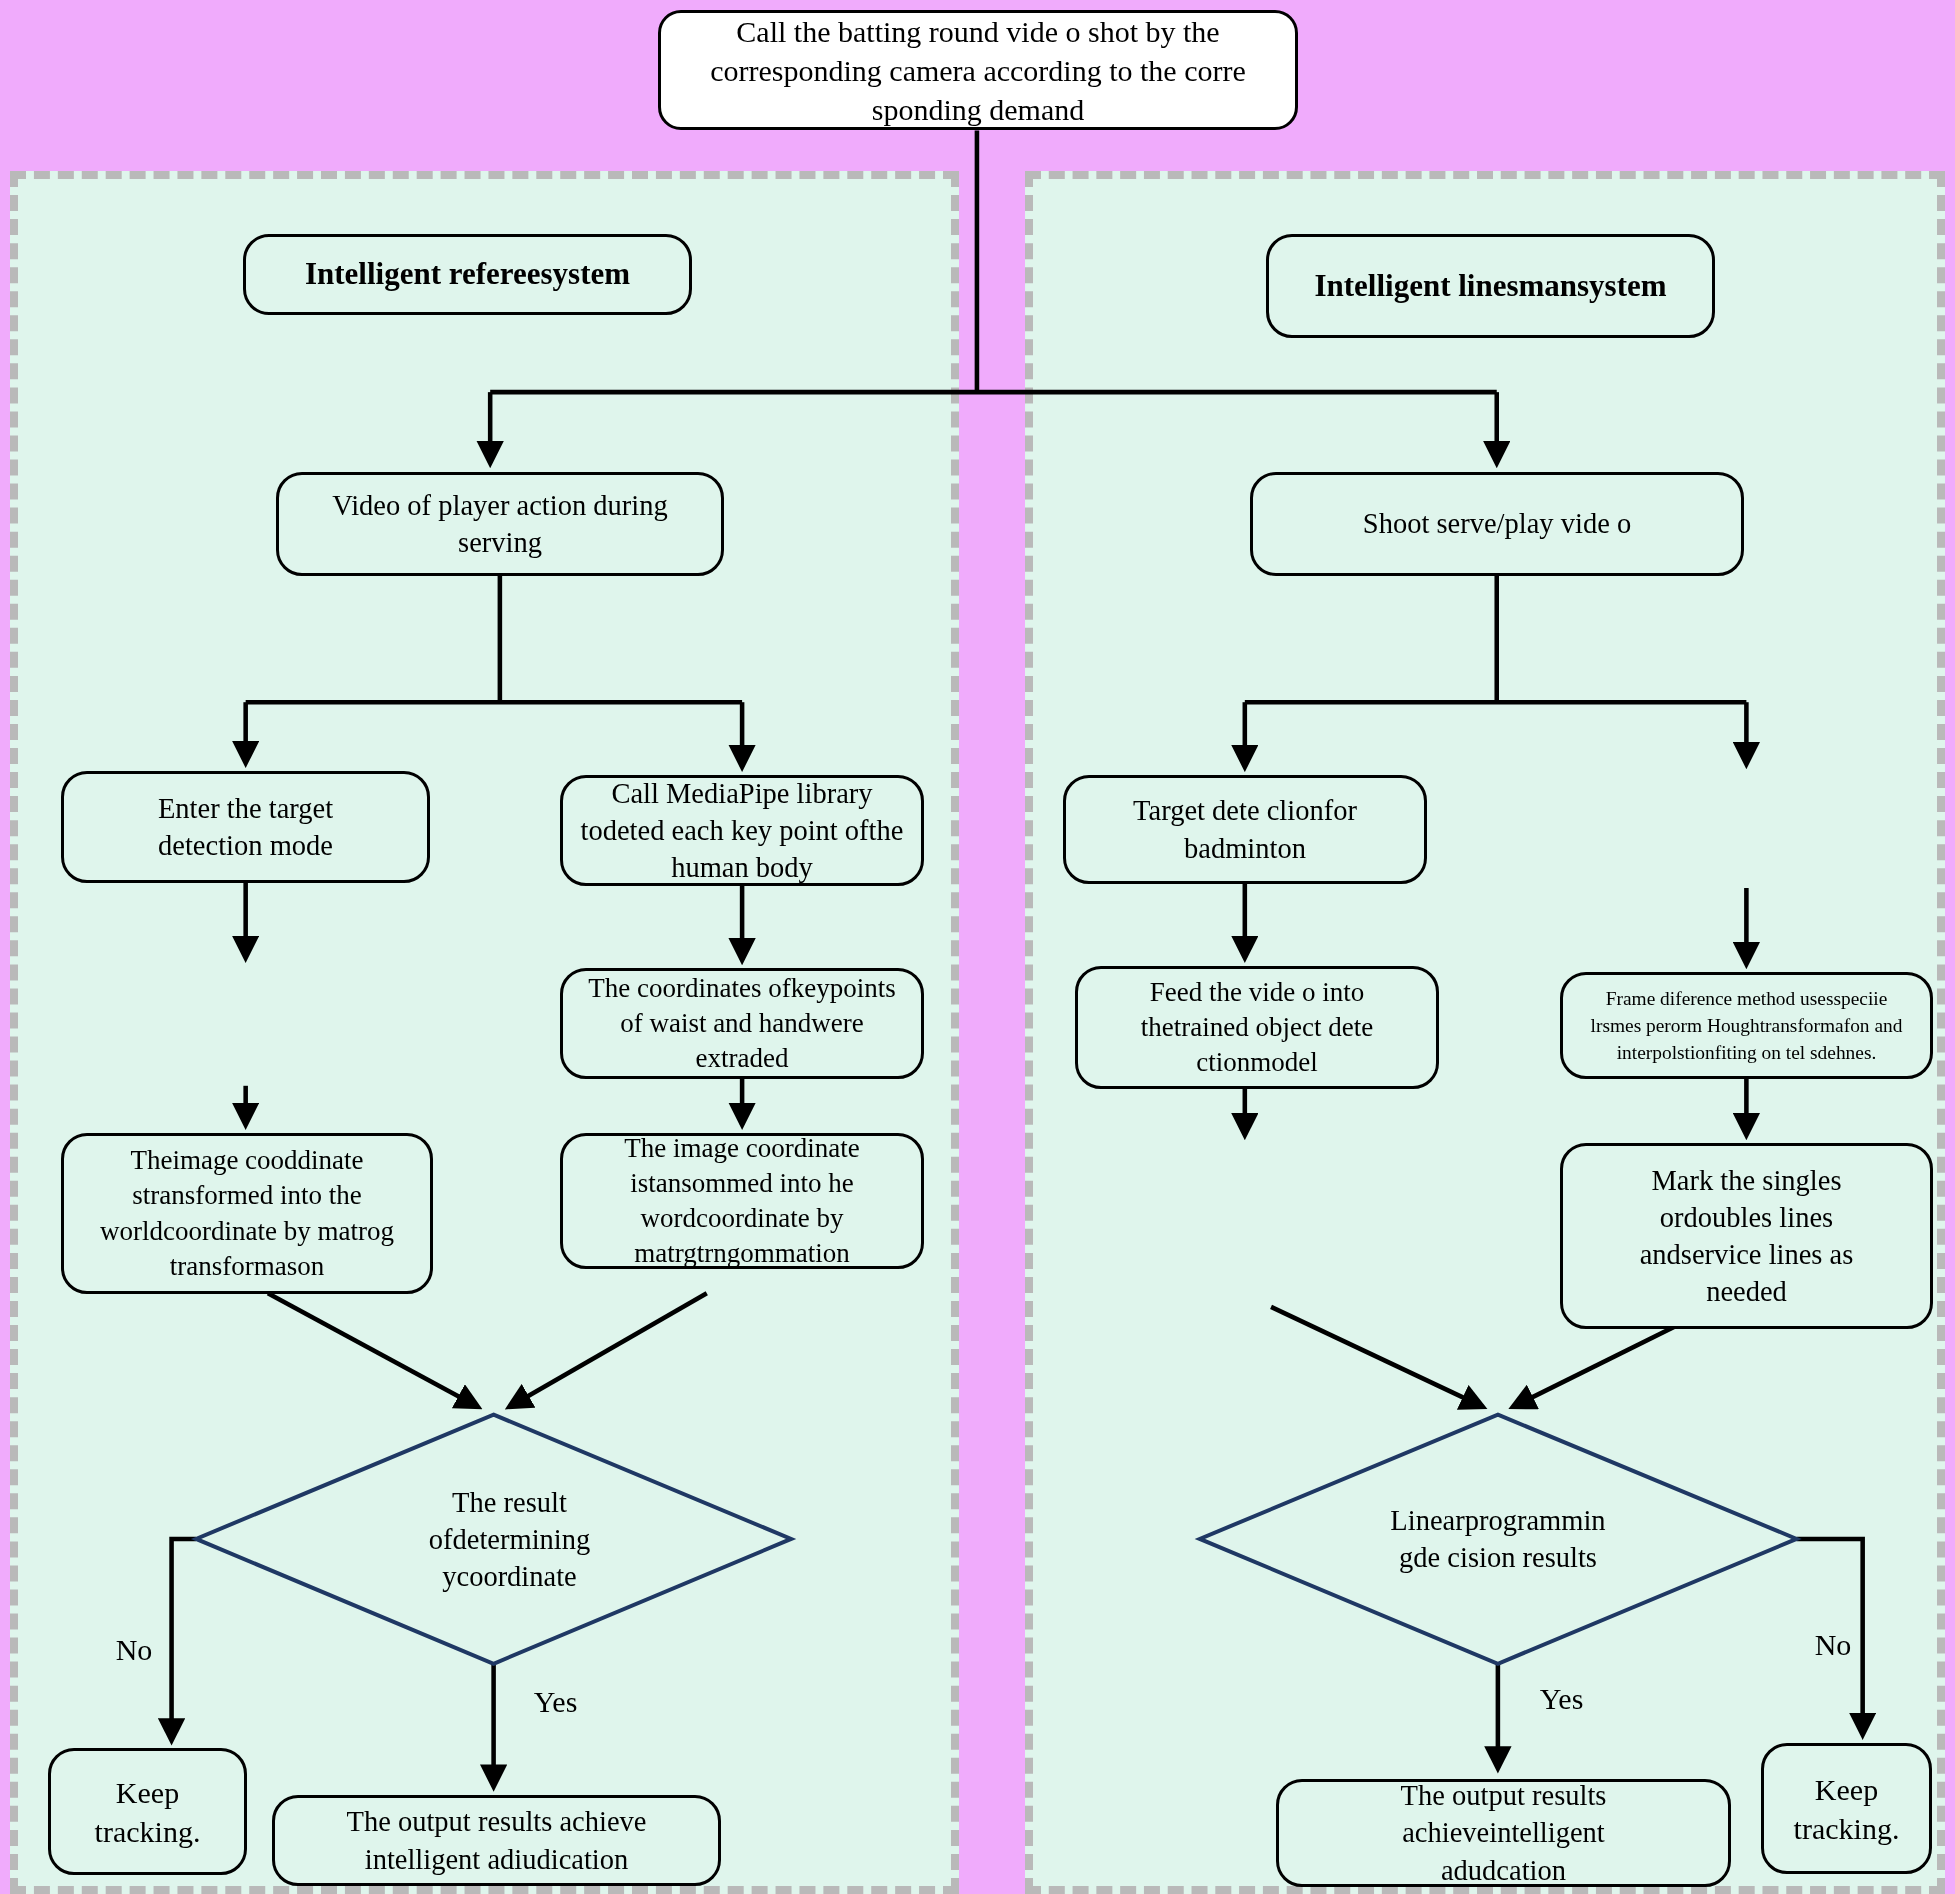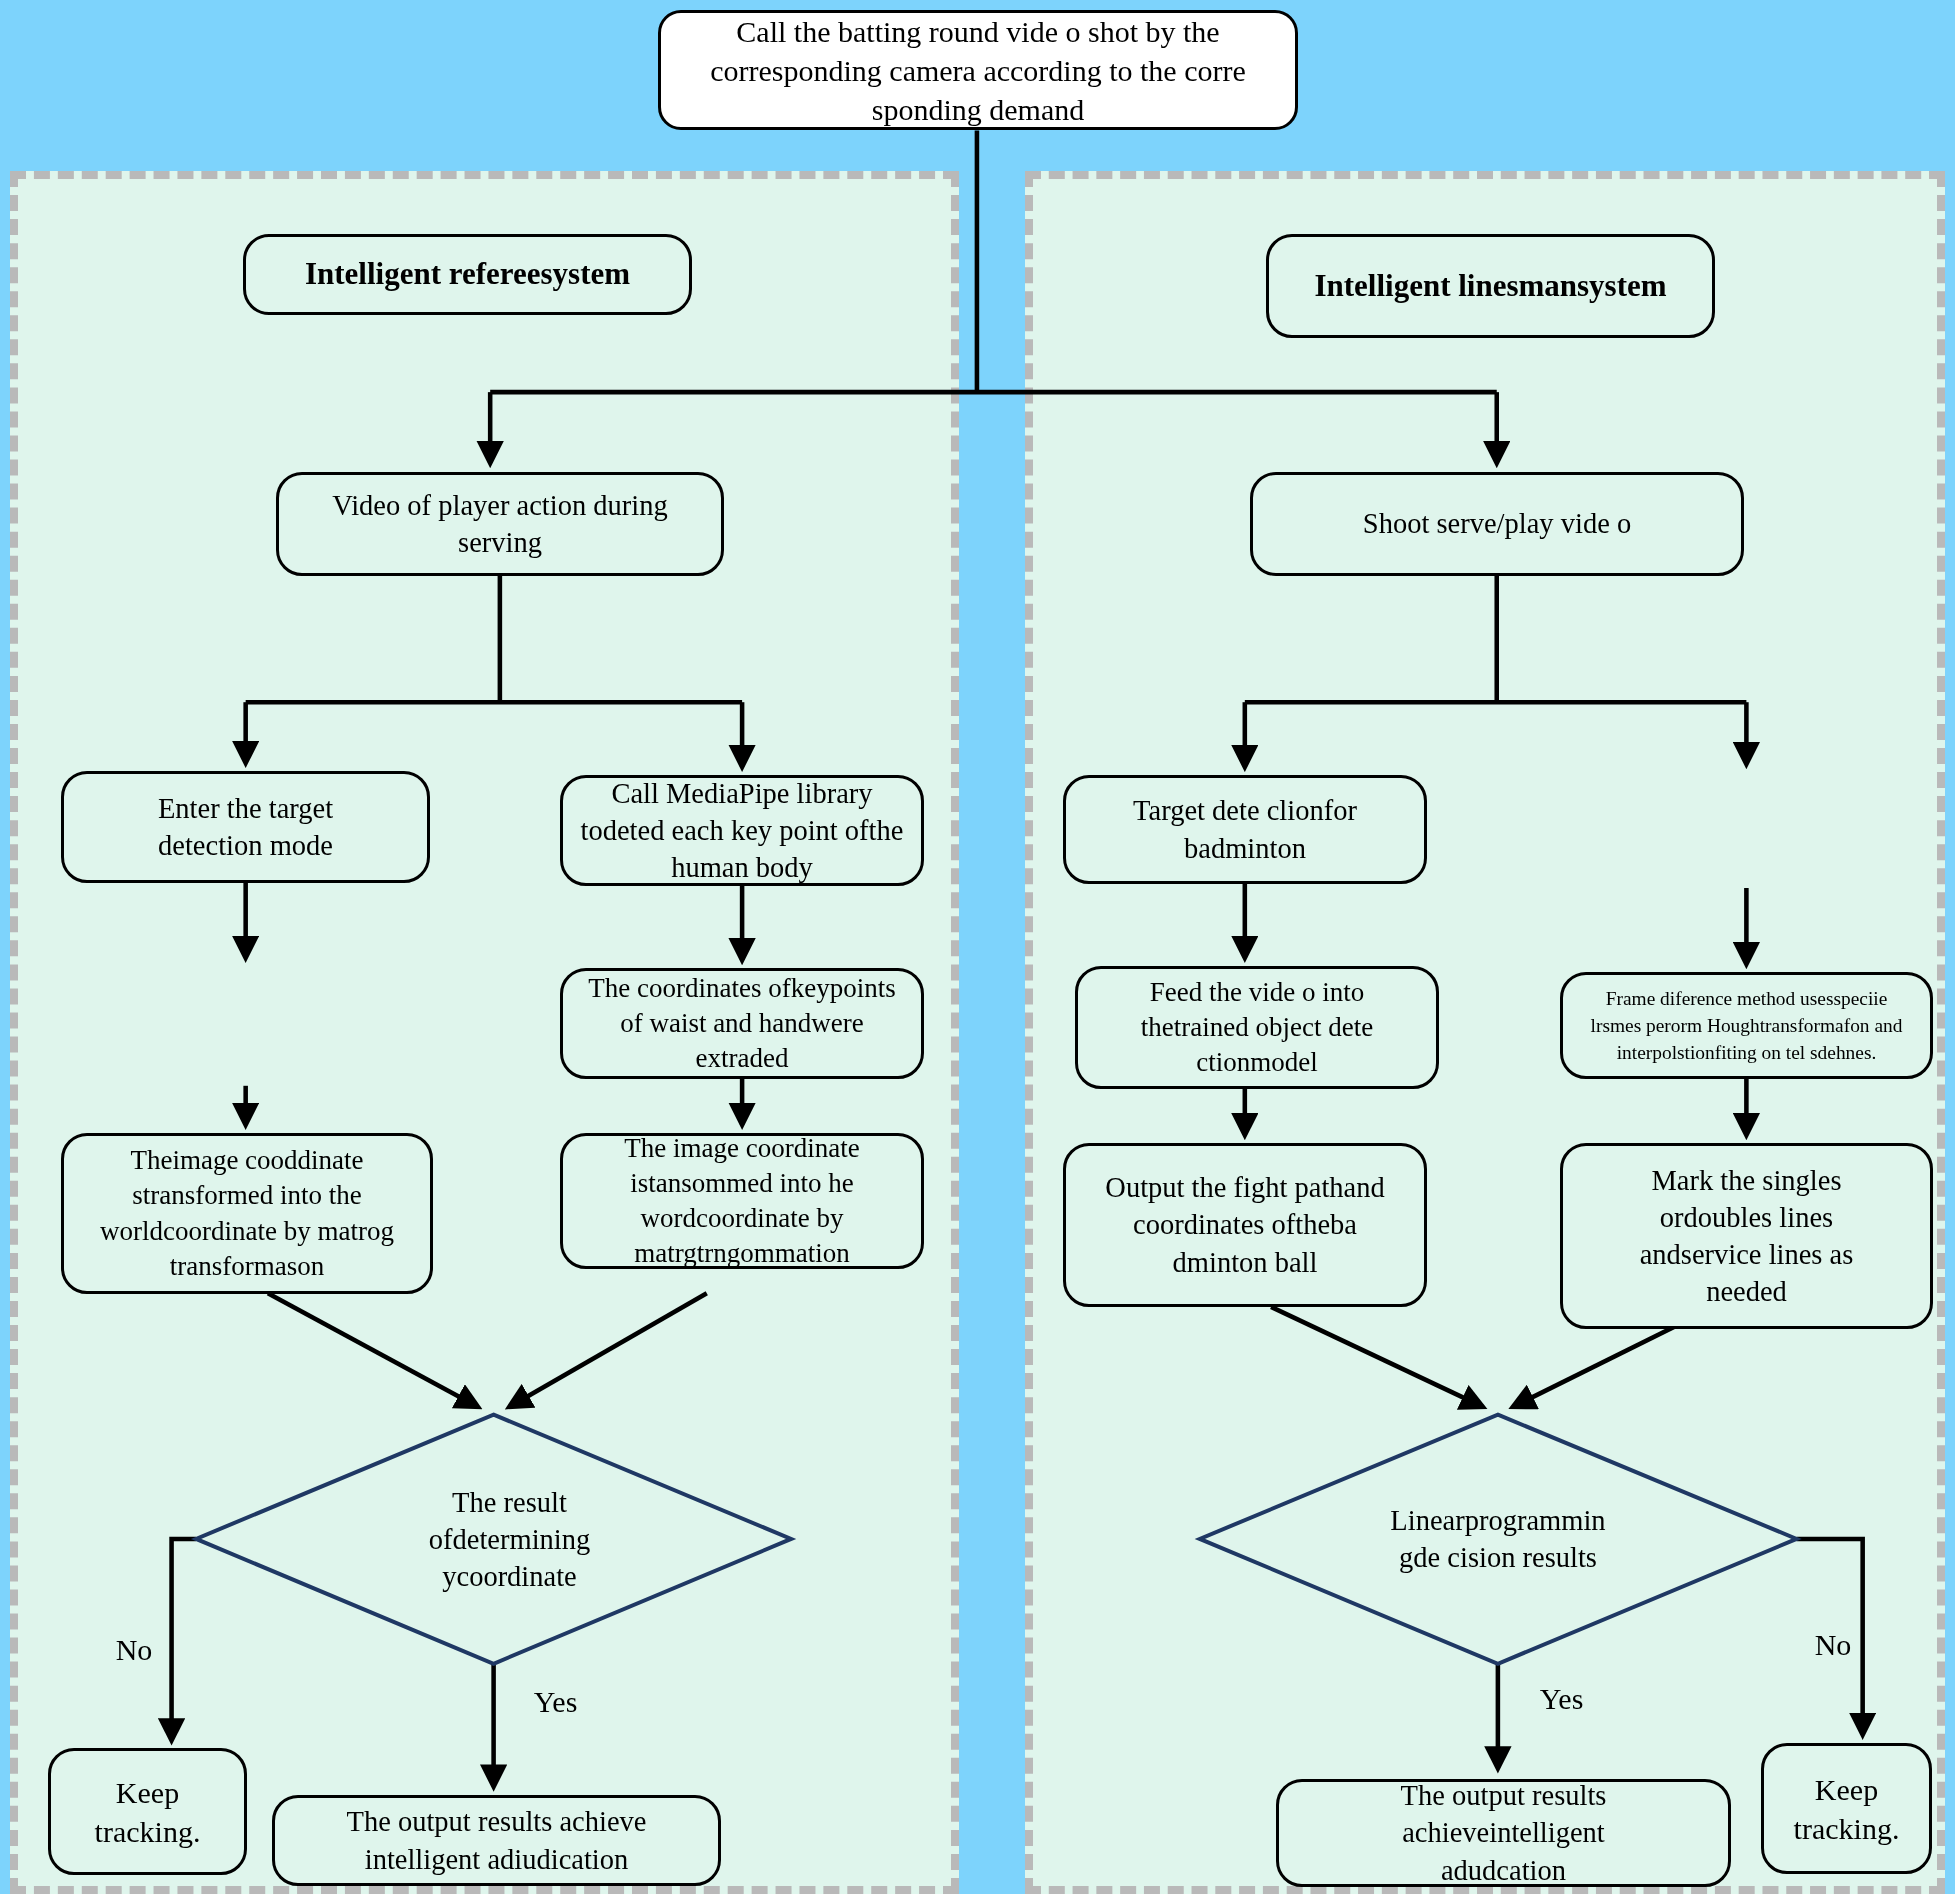--- a/index.html
+++ b/index.html
@@ -1,19 +1,19 @@
 <!DOCTYPE html>
 <html style="font-size:9px"><head>
 <meta charset="utf-8">
 <style>
   html,body { margin:0; padding:0; background:#ffffff; }
   #canvas {
     position:relative;
     width:1955px; height:1894px;
-    background:#7dd3fc;
+    background:#f0abfc;
     font-family:"Liberation Serif","DejaVu Serif",serif;
     color:#000;
     overflow:hidden;
   }
   .panel {
     position:absolute;
     background:#dff5ec;
     border:8px dashed #b9b9b9;
     box-sizing:border-box;
     z-index:0;
@@ -135,21 +135,20 @@
 
   <div class="box" style="left:1250px; top:472px; width:494px; height:104px;">Shoot serve/play vide o</div>
 
   <div class="box" style="left:1063px; top:775px; width:364px; height:109px; padding:0 43px;">Target dete clionfor badminton</div>
 
 
   <div class="box" style="left:1063px; top:966px; width:364px; height:123px; padding:0 37px; font-size:27px;margin-left:12px;">Feed the vide o into thetrained object dete ctionmodel</div>
 
   <div class="box small" style="left:1560px; top:972px; width:373px; height:107px; padding:0 17px;">Frame diference method usesspeciie lrsmes perorm Houghtransformafon and interpolstionfiting on tel sdehnes.</div>
 
-  <div class="box" style="left:1063px; top:1143px; width:364px; height:164px; padding:0 20px;">Output the fight pathand coordinates oftheba dminton ball</div>
 
   <div class="box" style="left:1560px; top:1143px; width:373px; height:186px; padding:0 47px;">Mark the singles ordoubles lines andservice lines as needed</div>
 
   <div class="dtext" style="left:1367px; top:1479px; width:262px; height:120px;">Linearprogrammin gde cision results</div>
 
   <div class="lbl" style="left:1516px; top:1682px; width:91px;">Yes</div>
 
   <div class="lbl" style="left:1796px; top:1628px; width:74px;">No</div>
 
   <div class="box" style="left:1276px; top:1779px; width:455px; height:108px; padding:0 80px;">The output results achieveintelligent adudcation</div>

